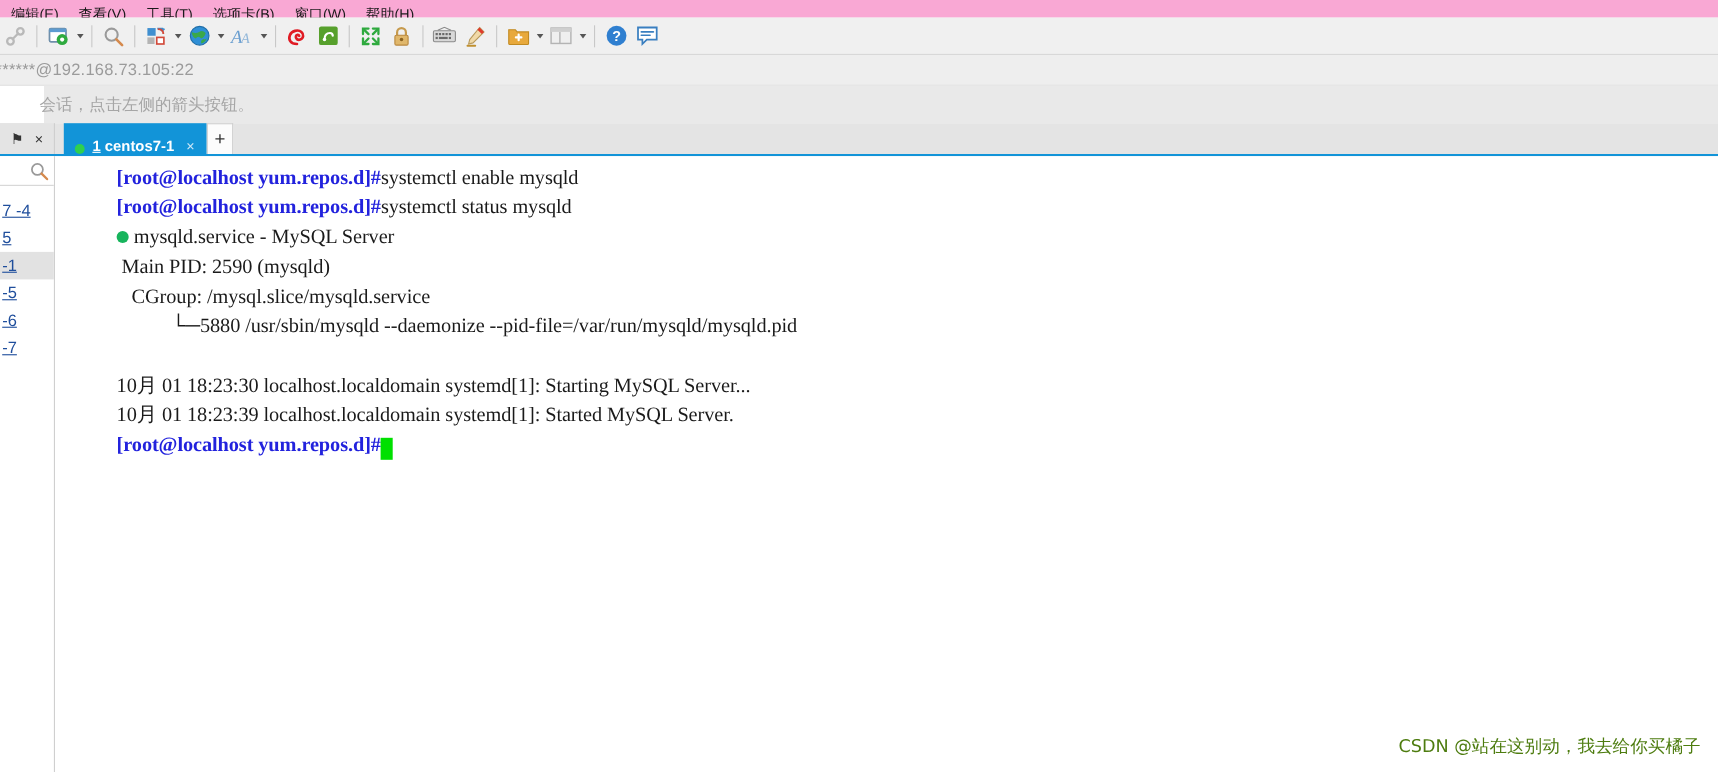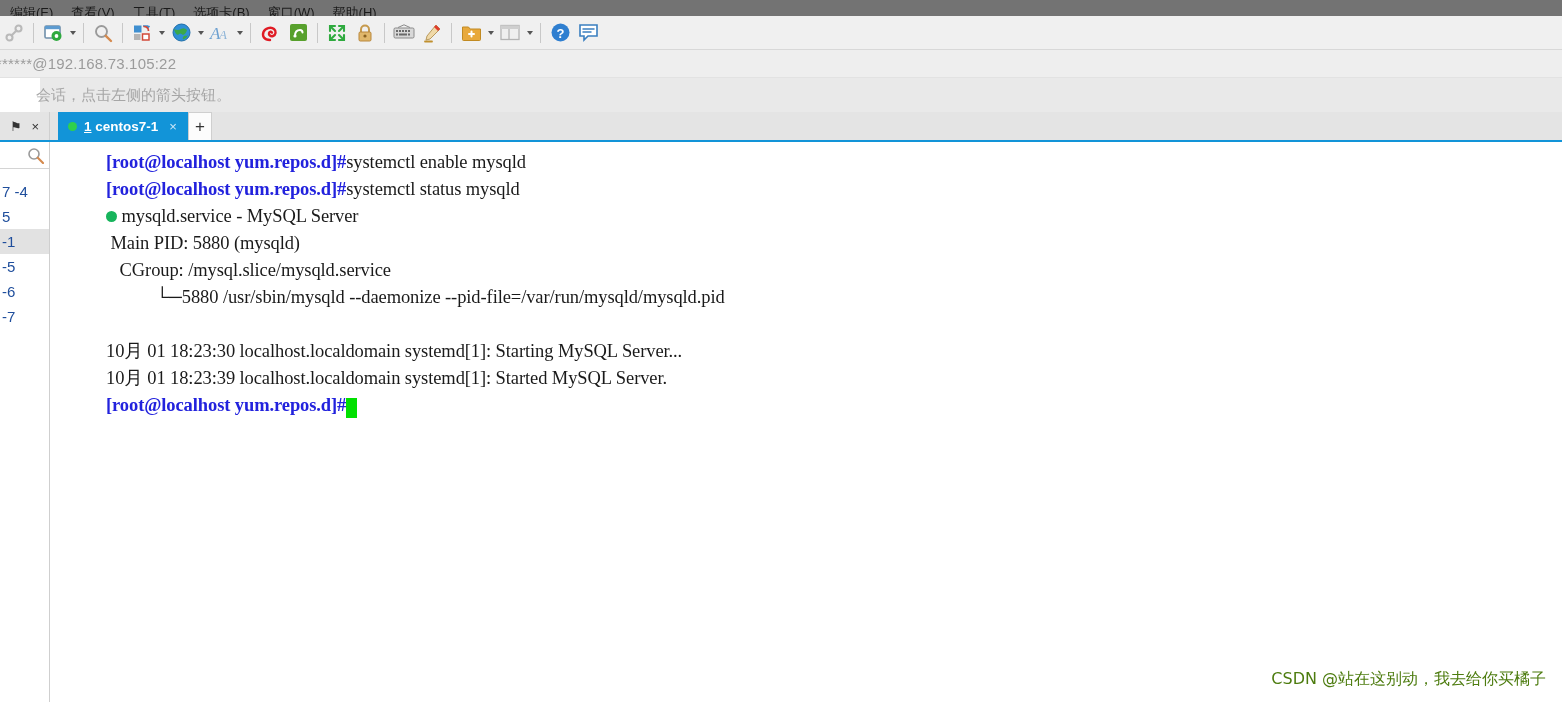--- a/index.html
+++ b/index.html
@@ -11,21 +11,21 @@
     width: 1562px;
     height: 702px;
     font-family: "Liberation Sans", sans-serif;
     overflow: hidden;
     position: relative;
   }
 
   
   .menubar {
     height: 16px;
-    background: #737373;
+    background: #f9a8d4;
     display: flex;
     align-items: flex-end;
     padding-left: 2px;
     overflow: hidden;
     box-sizing: border-box;
   }
   .menu-item {
     font-size: 13px;
     color: #1a1a1a;
     padding: 0 10px 0 8px;
@@ -125,21 +125,21 @@
   .dock-ico {
     font-size: 13px;
     color: #333;
     line-height: 1;
   }
   .tab {
     min-width: 130px;
     background: #1294d8;
     color: #ffffff;
     display: flex;
-    align-items: center;
+    align-items: flex-end;
     gap: 7px;
     padding: 0 9px 0 10px;
     box-sizing: border-box;
     margin-left: 8px;
   }
   .tab-dot {
     width: 9px;
     height: 9px;
     border-radius: 50%;
     background: #2fd04f;
@@ -204,20 +204,21 @@
   }
   .sb-item {
     height: 25px;
     line-height: 25px;
     font-size: 15px;
     color: #1f4e9c;
     padding-left: 2px;
     white-space: nowrap;
     box-sizing: border-box;
     overflow: hidden;
+    text-decoration: underline;
   }
   .sb-item.selected {
     background: #e2e2e2;
     color: #1f4e9c;
   }
 
   
   .terminal {
     flex: 1;
     background: #ffffff;
@@ -495,21 +496,21 @@
   <div class="terminal">
 
     <div class="term-line"><span class="t-prompt">[root@localhost yum.repos.d]#</span><span>systemctl enable mysqld</span></div>
 
     <div class="term-line"><span class="t-prompt">[root@localhost yum.repos.d]#</span><span>systemctl status mysqld</span></div>
 
     <div class="term-line"><span class="t-dot"></span><span> mysqld.service - MySQL Server</span></div>
 
 
 
-    <div class="term-line"> Main PID: 5880 (mysqld)</div>
+    <div class="term-line"> Main PID: 2590 (mysqld)</div>
     <div class="term-line">   CGroup: /mysql.slice/mysqld.service</div>
     <div class="term-line">           └─5880 /usr/sbin/mysqld --daemonize --pid-file=/var/run/mysqld/mysqld.pid</div>
     <div class="term-line"> </div>
     <div class="term-line">10月 01 18:23:30 localhost.localdomain systemd[1]: Starting MySQL Server...</div>
     <div class="term-line">10月 01 18:23:39 localhost.localdomain systemd[1]: Started MySQL Server.</div>
 
     <div class="term-line"><span class="t-prompt">[root@localhost yum.repos.d]#</span><span class="t-cursor"></span></div>
 
   </div>
 </div>

